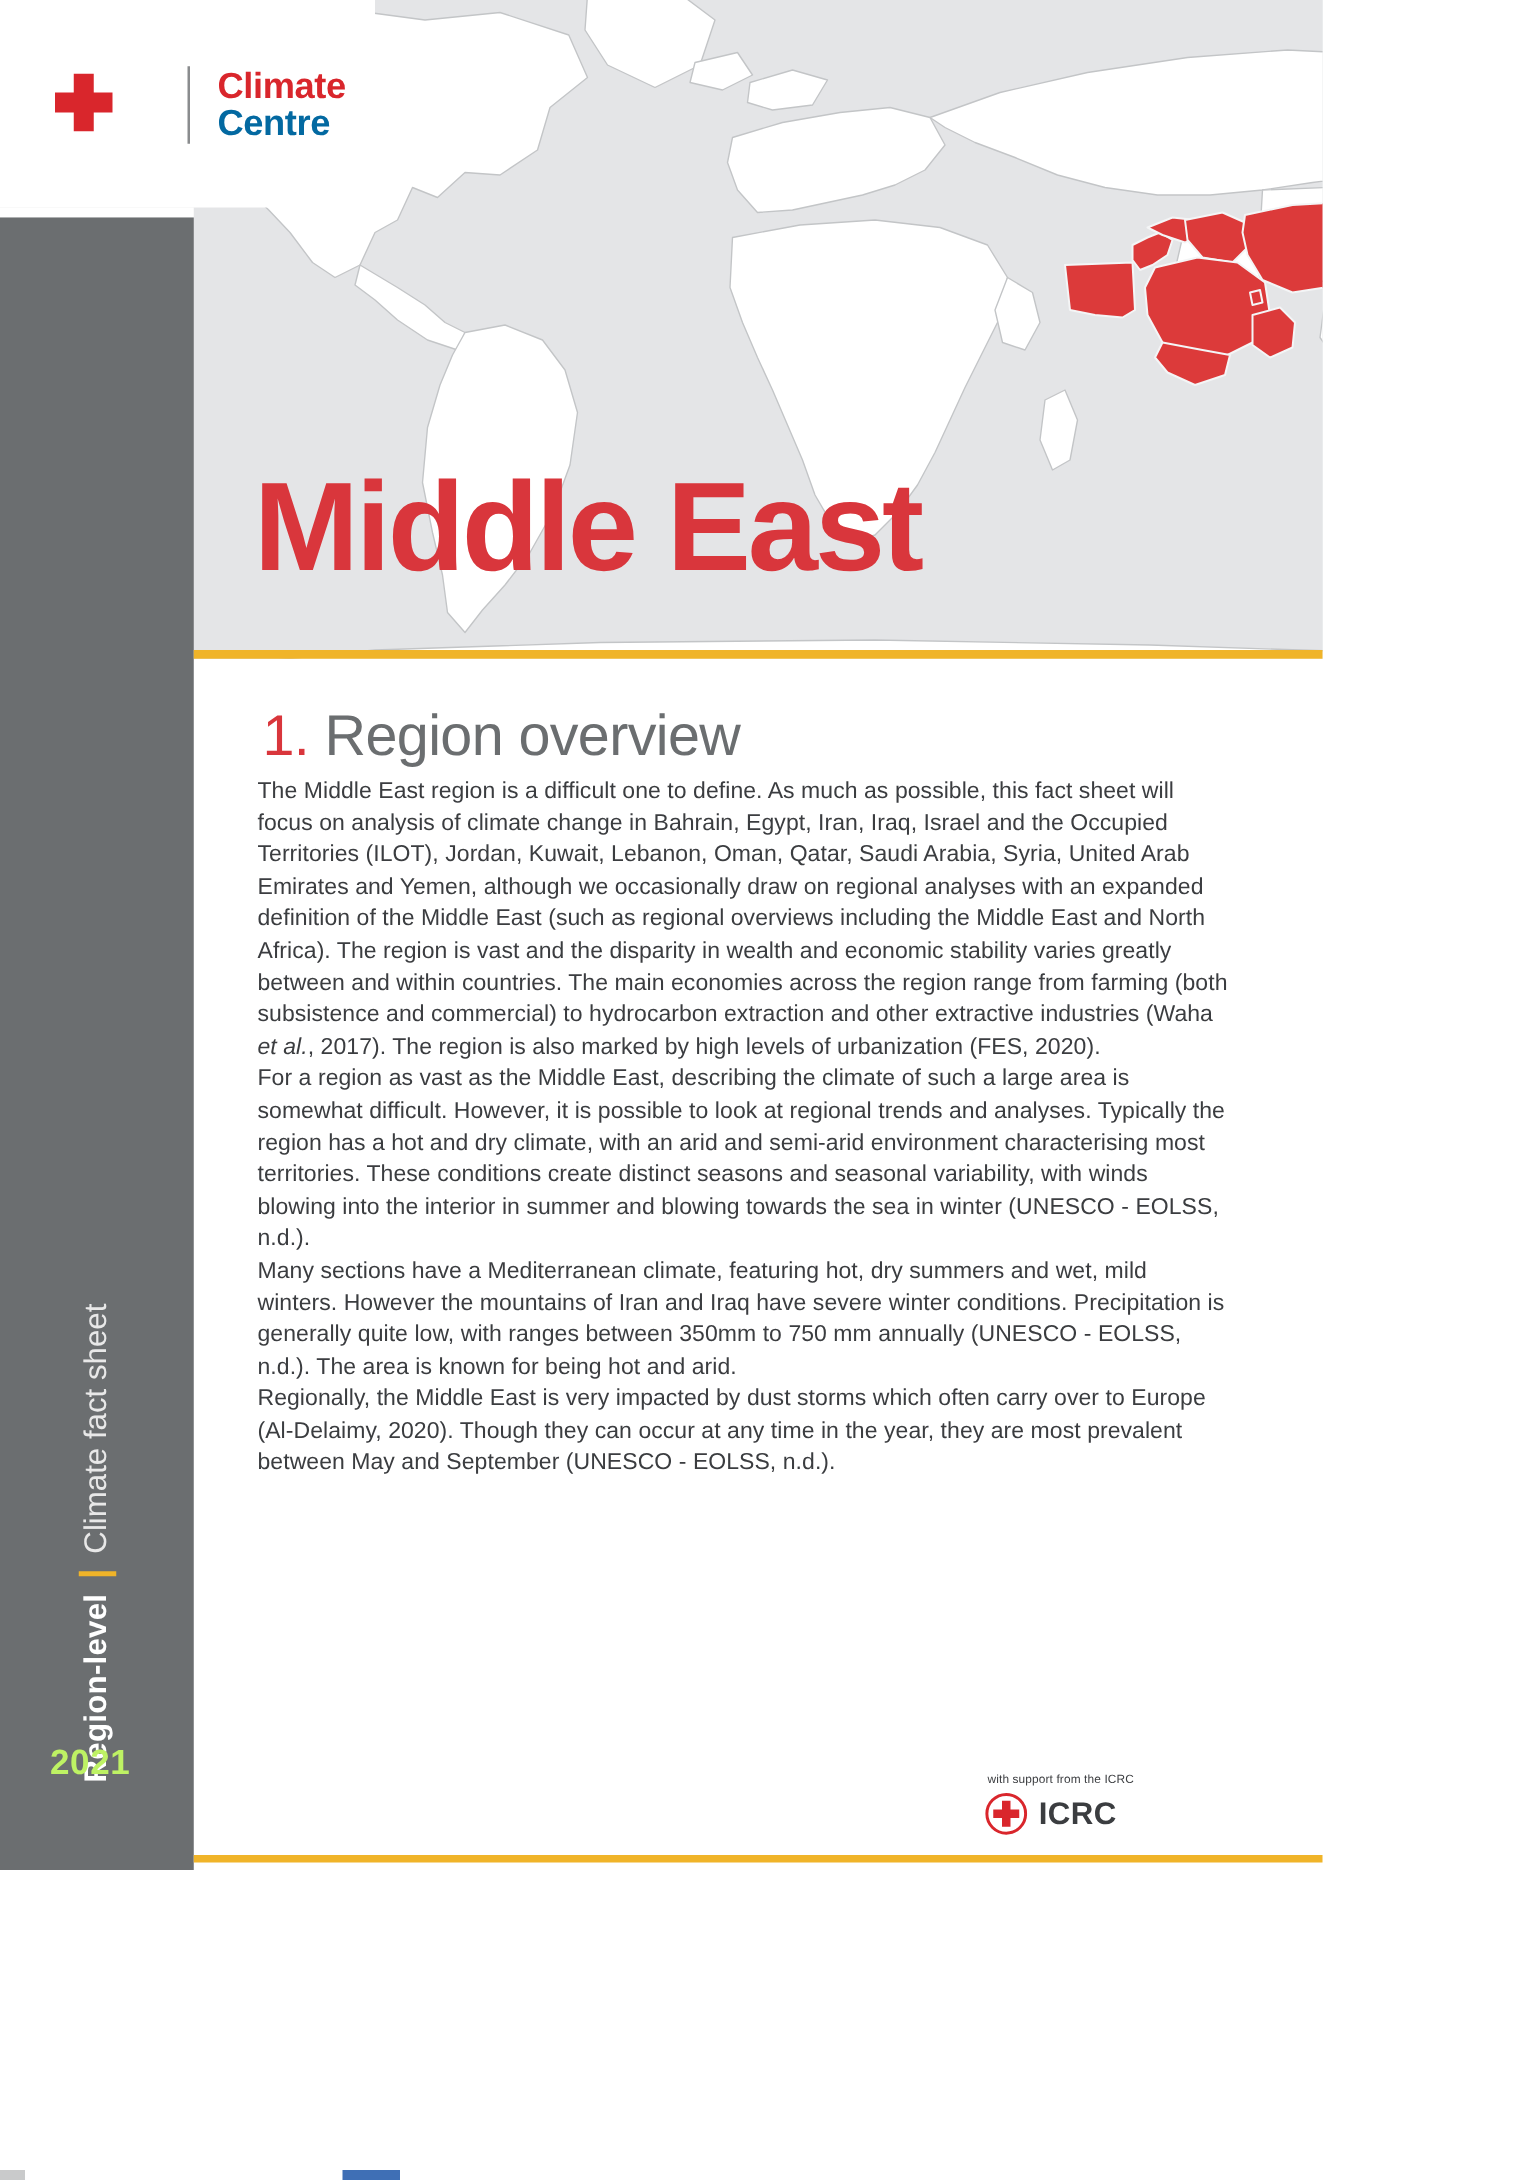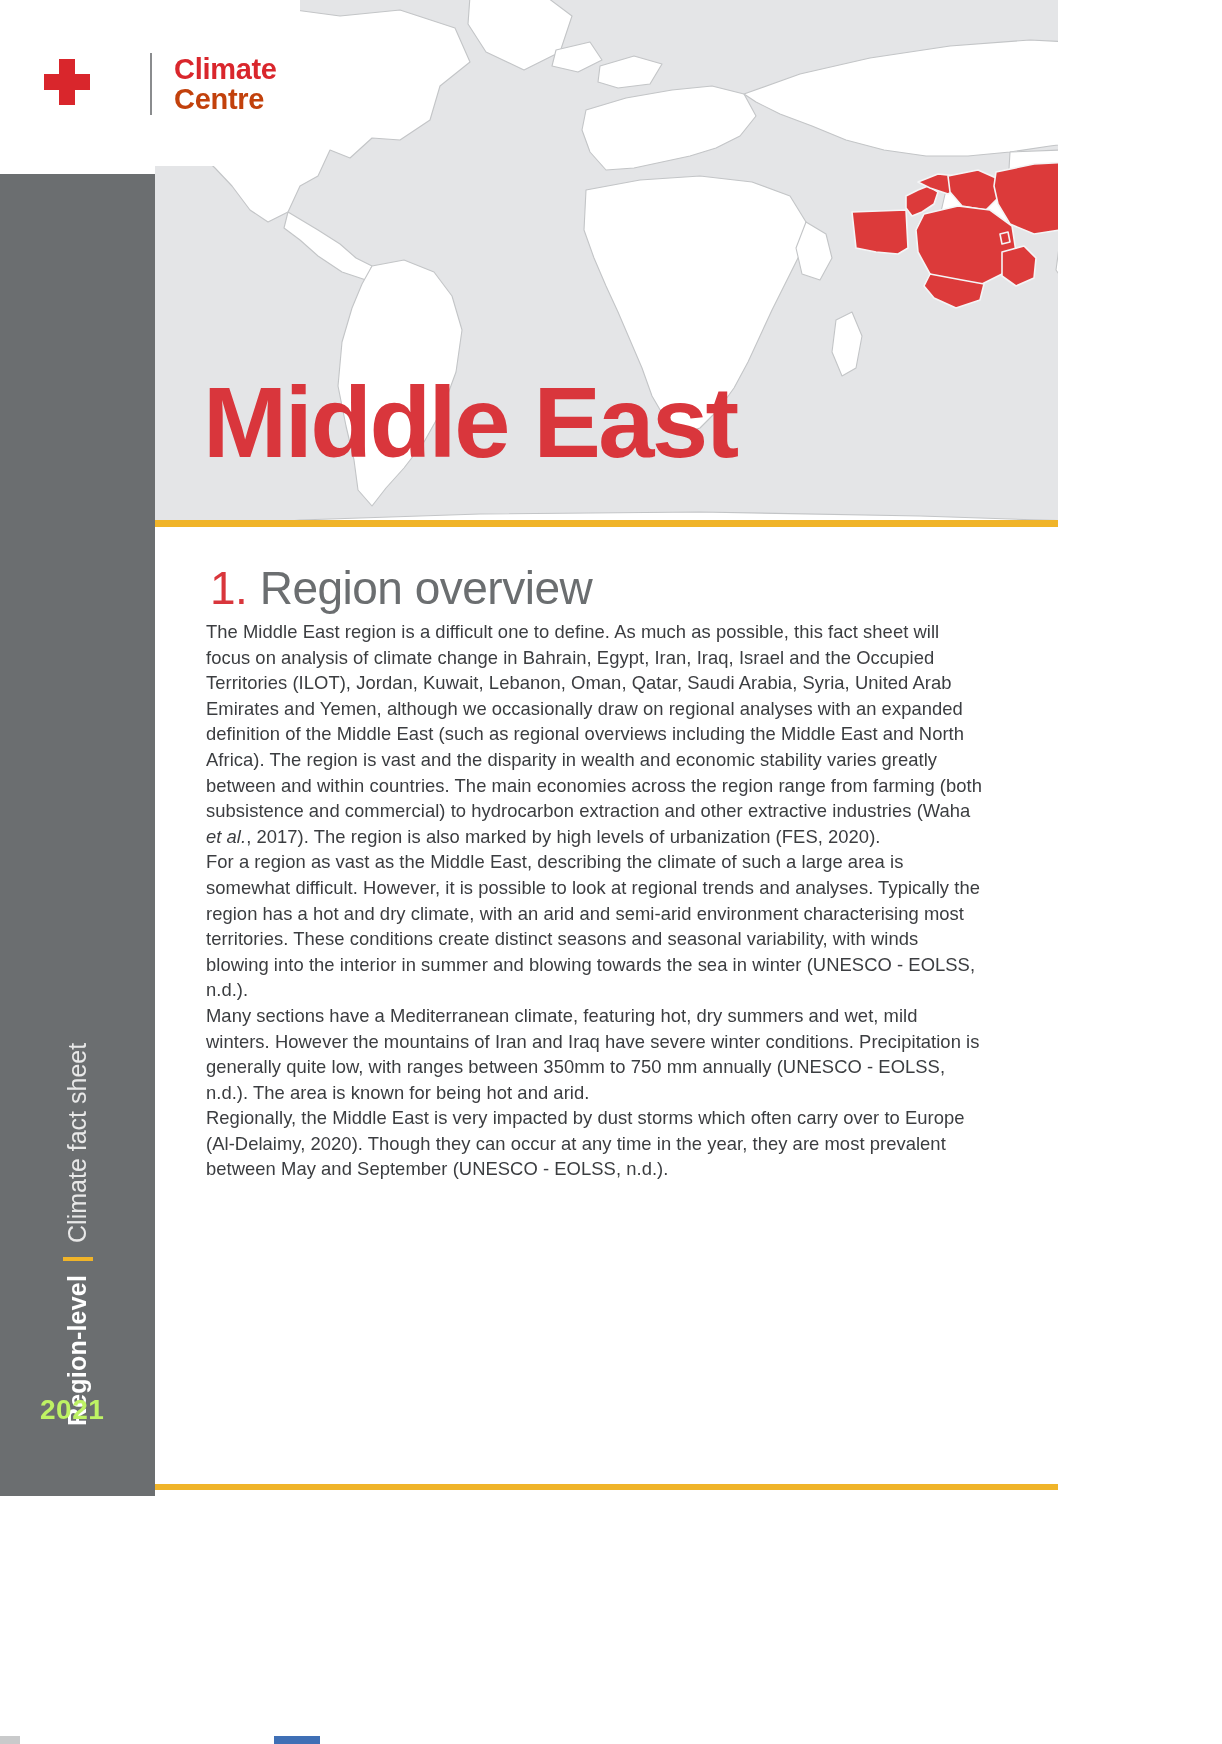--- a/index.html
+++ b/index.html
@@ -84,21 +84,21 @@
   }
   .logo-climate {
     font-size: 29px;
     font-weight: bold;
     color: #d9262c;
     letter-spacing: -0.3px;
   }
   .logo-centre {
     font-size: 29px;
     font-weight: bold;
-    color: #c2410c;
+    color: #0369a1;
     letter-spacing: -0.3px;
   }
 
   
   .sidebar {
     position: absolute;
     left: 0;
     top: 174px;
     width: 155px;
     height: 1322px;
@@ -406,18 +406,30 @@
     </h1>
 
     <p class="body p-gap-lg"><span>The Middle East region is a difficult one to define. As much as possible, this fact sheet will focus on analysis of climate change in Bahrain, Egypt, Iran, Iraq, Israel and the Occupied Territories (ILOT), Jordan, Kuwait, Lebanon, Oman, Qatar, Saudi Arabia, Syria, United Arab Emirates and Yemen, although we occasionally draw on regional analyses with an expanded definition of the Middle East (such as regional overviews including the Middle East and North Africa). The region is vast and the disparity in wealth and economic stability varies greatly between and within countries. The main economies across the region range from farming (both subsistence and commercial) to hydrocarbon extraction and other extractive industries (Waha </span><span class="ital">et al.</span><span>, 2017). The region is also marked by high levels of urbanization (FES, 2020).</span></p>
 
 
     <p class="body p-gap-md">For a region as vast as the Middle East, describing the climate of such a large area is somewhat difficult. However, it is possible to look at regional trends and analyses. Typically the region has a hot and dry climate, with an arid and semi-arid environment characterising most territories. These conditions create distinct seasons and seasonal variability, with winds blowing into the interior in summer and blowing towards the sea in winter (UNESCO - EOLSS, n.d.).</p>
     <p class="body p-gap-sm">Many sections have a Mediterranean climate, featuring hot, dry summers and wet, mild winters. However the mountains of Iran and Iraq have severe winter conditions. Precipitation is generally quite low, with ranges between 350mm to 750 mm annually (UNESCO - EOLSS, n.d.). The area is known for being hot and arid.</p>
     <p class="body p-gap-sm">Regionally, the Middle East is very impacted by dust storms which often carry over to Europe (Al-Delaimy, 2020). Though they can occur at any time in the year, they are most prevalent between May and September (UNESCO - EOLSS, n.d.).</p>
   </div>
 
+  <div class="footer-support">
+    <div class="support-text">with support from the ICRC</div>
+    <div class="icrc-row">
+      <div class="icrc-mark">
+        <svg viewBox="0 0 34 34" width="34" height="34">
+          <circle cx="17" cy="17" r="15.5" fill="#ffffff" stroke="#d9262c" stroke-width="2.4"></circle>
+          <path d="M13.6 6.6 h6.8 v7 h7 v6.8 h-7 v7 h-6.8 v-7 h-7 v-6.8 h7 Z" fill="#d9262c"></path>
+        </svg>
+      </div>
+      <div class="icrc-word">ICRC</div>
+    </div>
+  </div>
 
   <div class="footer-rule"></div>
   <div class="bottom-strip"></div>
   <div class="teaser-grey"></div>
   <div class="teaser-blue"></div>
 </div>
 
 </body></html>

